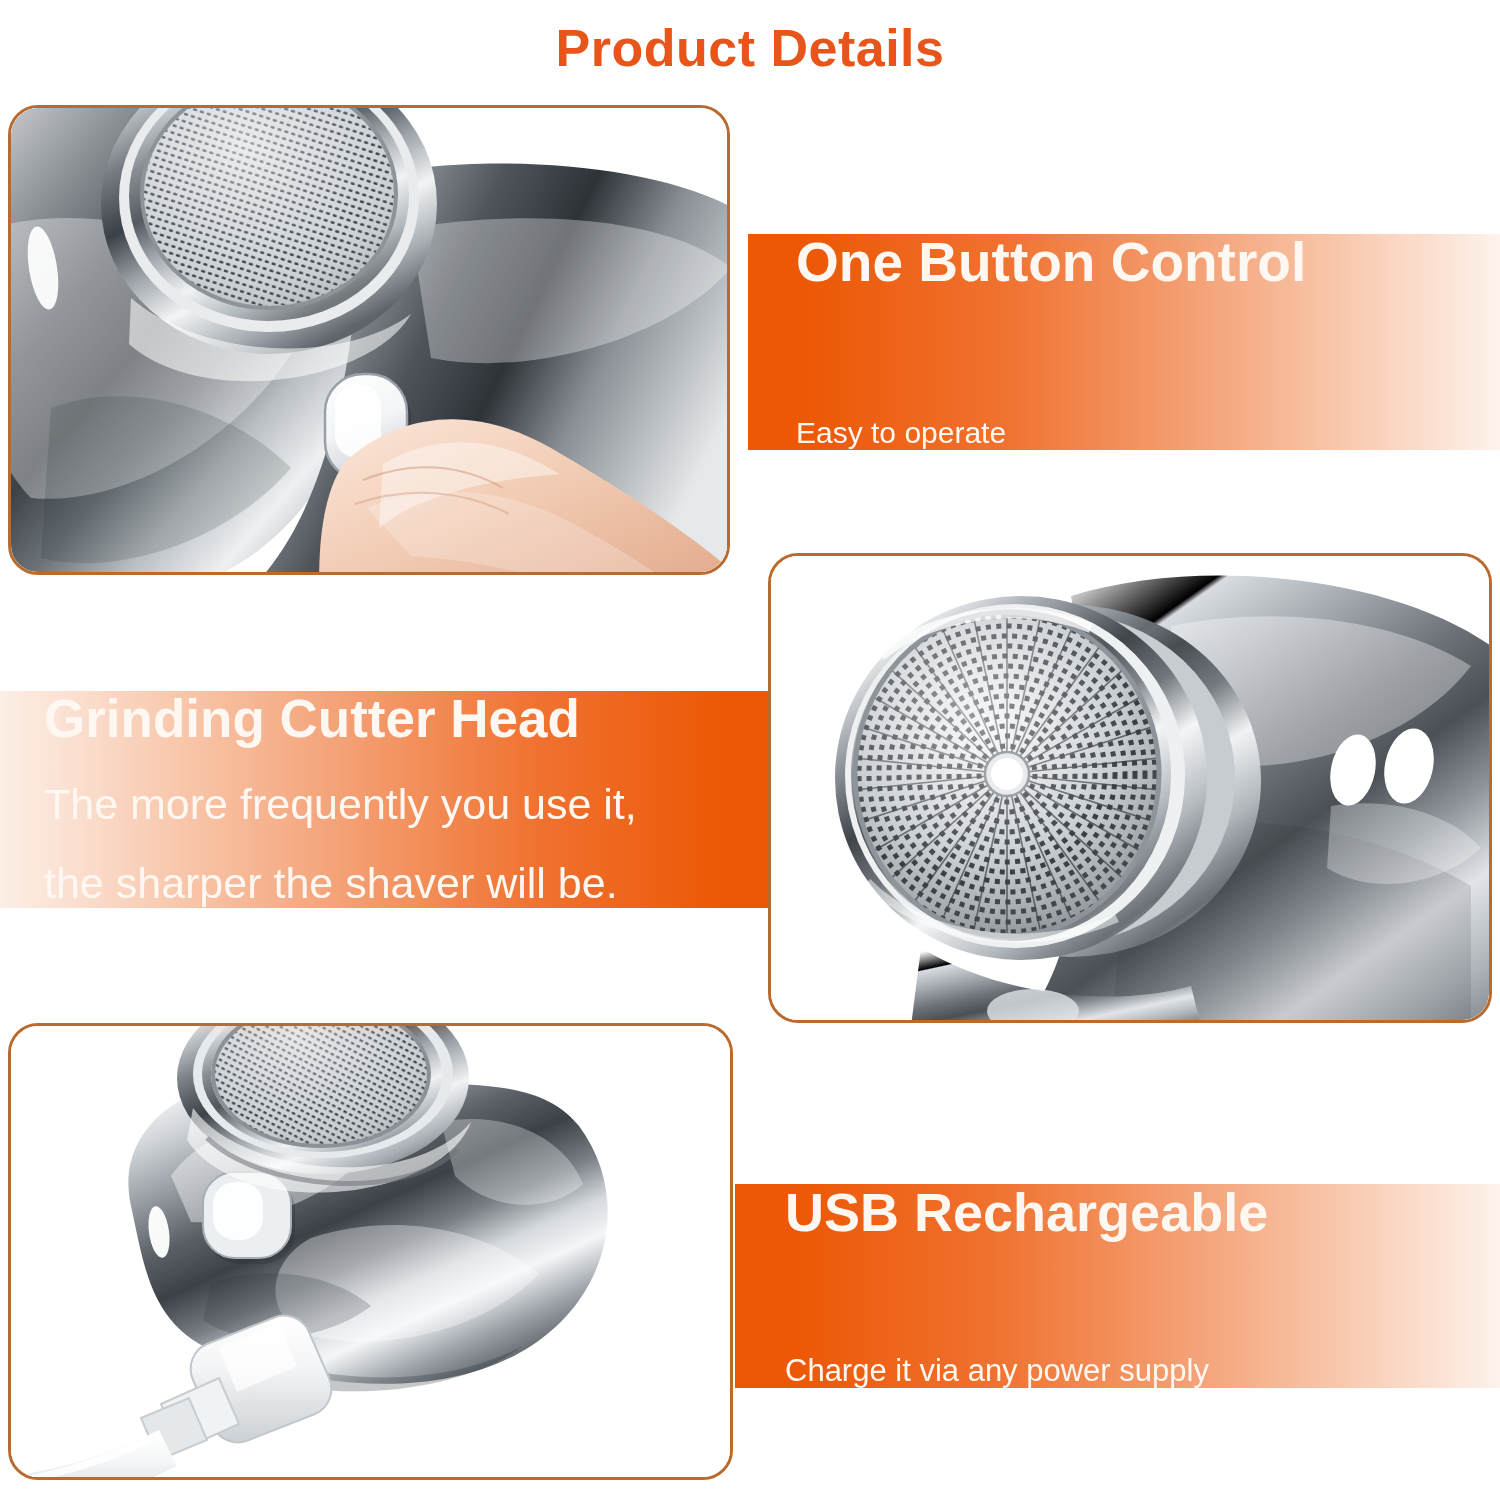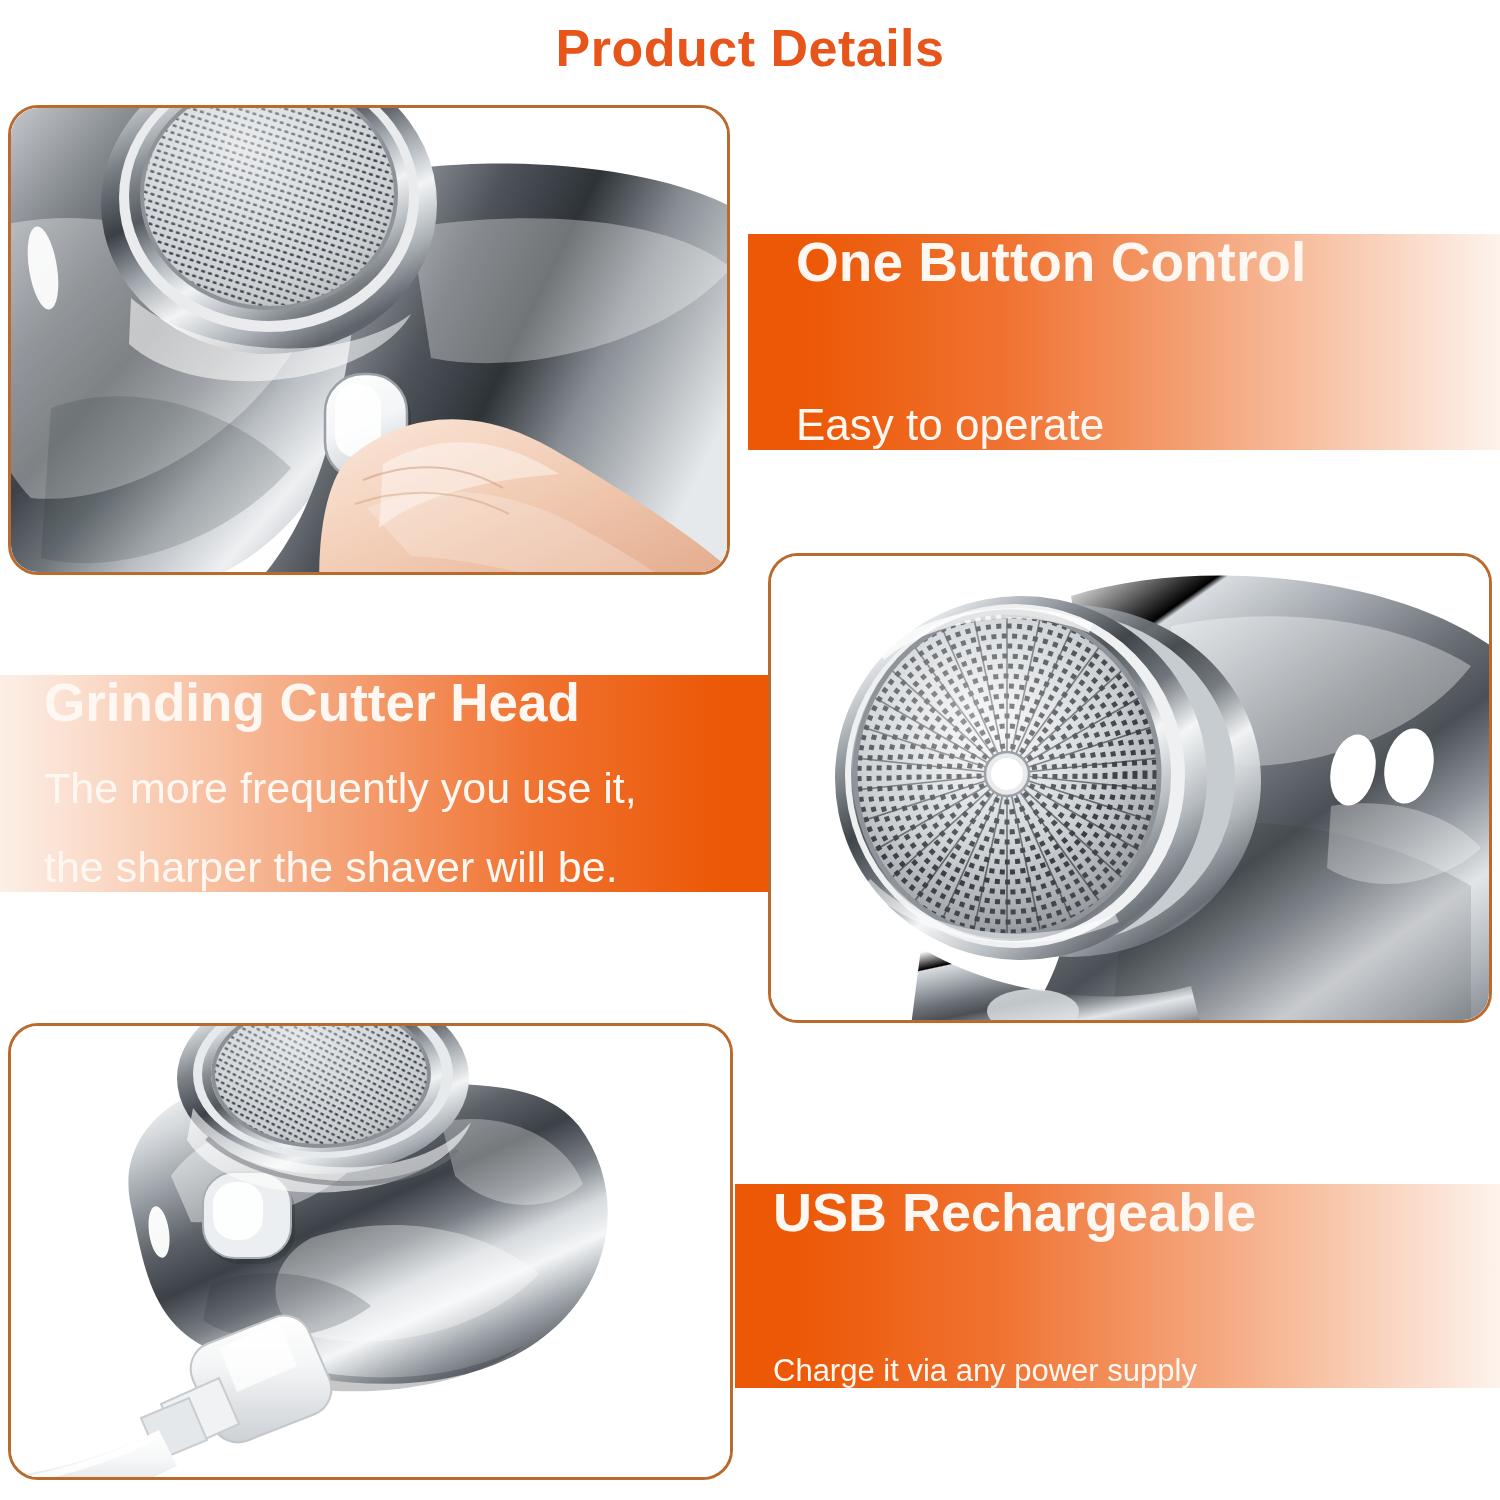--- a/index.html
+++ b/index.html
@@ -63,42 +63,42 @@
       #EC5806 0%, #EC5806 8%, #F07230 34%,
       #F4A277 60%, #F8C6AA 78%, #FBE2D4 92%, #FDF3EC 100%);
   }
   .band-rtl {
     background: linear-gradient(to left,
       #EC5806 0%, #EC5806 6%, #F07230 30%,
       #F4A277 56%, #F8C6AA 76%, #FBE2D4 92%, #FCEFE6 100%);
   }
 
   .band-1 { left: 748px; top: 234px;  width: 752px; height: 216px; padding-left: 48px; }
-  .band-2 { left: 0px;   top: 675px;  width: 768px; height: 217px; padding-left: 44px; }
-  .band-3 { left: 735px; top: 1184px; width: 765px; height: 204px; padding-left: 38px; }
+  .band-2 { left: 0px;   top: 691px;  width: 768px; height: 217px; padding-left: 44px; }
+  .band-3 { left: 735px; top: 1184px; width: 765px; height: 204px; padding-left: 50px; }
 
   .band-heading {
     font-family: "Liberation Sans", sans-serif;
     font-weight: bold;
     font-size: 54px;
     line-height: 1.05;
     color: #FFF8F2;
     margin: 0 0 6px 0;
     white-space: nowrap;
   }
   .band-sub {
     font-family: "Liberation Sans", sans-serif;
     font-weight: normal;
     font-size: 44px;
     line-height: 1.14;
     color: #FFF8F2;
     margin: 0;
   }
   .band-1 .band-heading { font-size: 55px; }
-  .band-1 .band-sub { font-size: 44px; }
+  .band-1 .band-sub { font-size: 30px; }
   .band-2 .band-heading { font-size: 53px; margin-bottom: 4px; }
   .band-2 .band-sub { font-size: 43px; }
   .band-3 .band-heading { font-size: 54px; margin-bottom: 4px; }
   .band-3 .band-sub { font-size: 31px; }
 </style>
 </head>
 <body>
 
 <div id="page">
 

